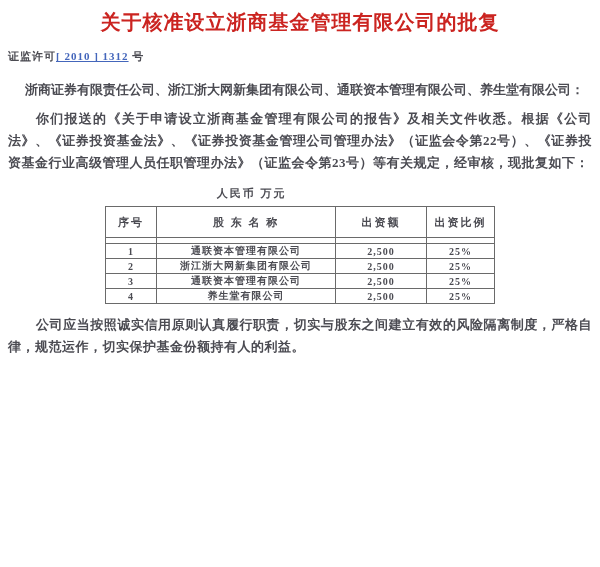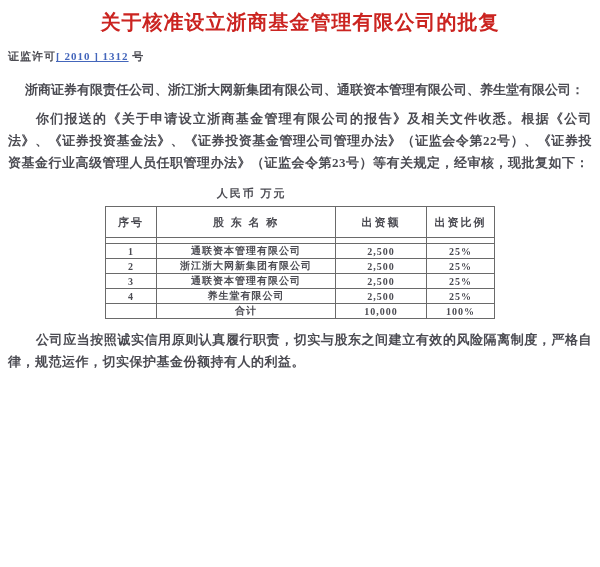--- a/index.html
+++ b/index.html
@@ -100,26 +100,20 @@
         <td>通联资本管理有限公司</td>
         <td>2,500</td>
         <td>25%</td>
       </tr>
       <tr class="data">
         <td>4</td>
         <td>养生堂有限公司</td>
         <td>2,500</td>
         <td>25%</td>
       </tr>
-      <tr class="data">
-        <td></td>
-        <td>合计</td>
-        <td>10,000</td>
-        <td>100%</td>
-      </tr>
     </tbody>
   </table>
 
 
 
   <p class="para">公司应当按照诚实信用原则认真履行职责，切实与股东之间建立有效的风险隔离制度，严格自律，规范运作，切实保护基金份额持有人的利益。</p>
 
 </div>
 
 </body></html>

